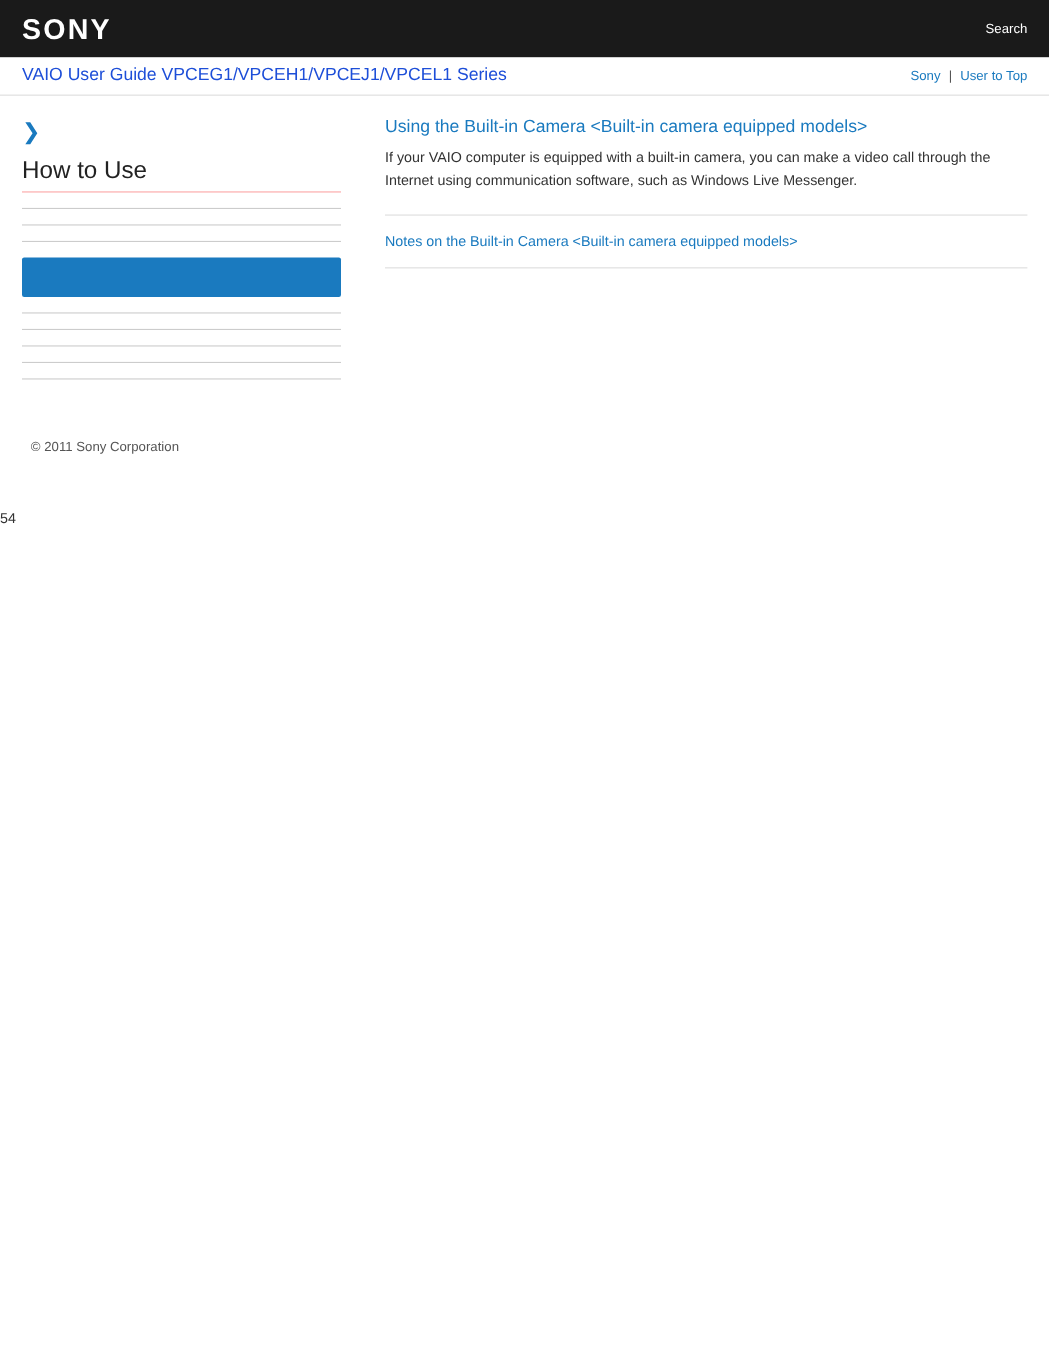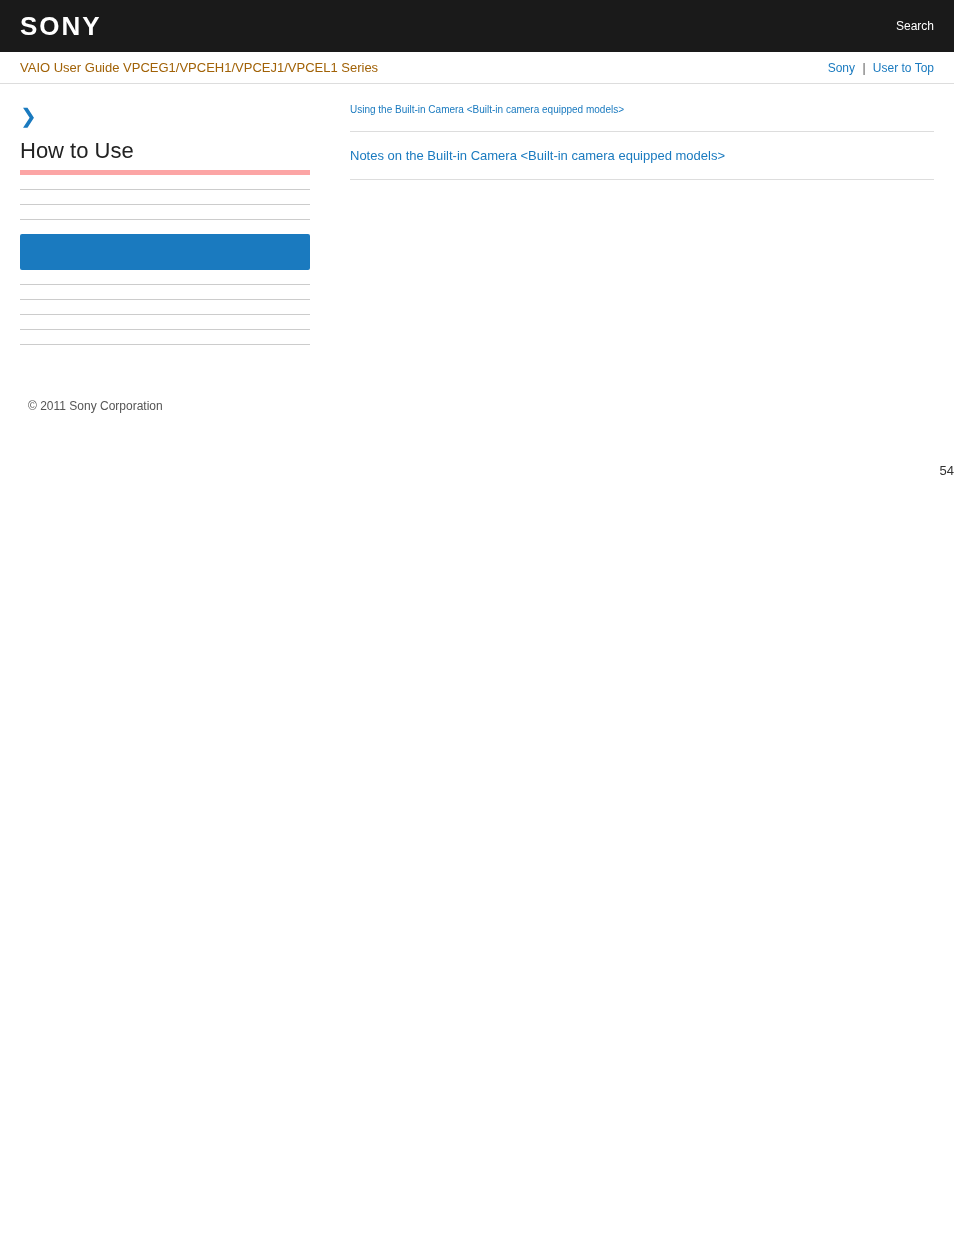--- a/index.html
+++ b/index.html
@@ -46,22 +46,22 @@
     
     .breadcrumb-bar {
       border-bottom: 1px solid #ddd;
       padding: 8px 20px;
       display: flex;
       align-items: center;
       justify-content: space-between;
     }
 
     .breadcrumb-title {
-      font-size: 13px;
-      color: #a16207;
+      font-size: 16px;
+      color: #1d4ed8;
     }
 
     .breadcrumb-links {
       font-size: 12px;
     }
 
     .breadcrumb-links a {
       color: #1a7abf;
       text-decoration: none;
     }
@@ -91,21 +91,21 @@
       margin-bottom: 10px;
       display: block;
     }
 
     .sidebar-heading {
       font-size: 22px;
       font-weight: normal;
       color: #222;
       margin-bottom: 10px;
       padding-bottom: 6px;
-      border-bottom: 5px solid #fca5a5;
+      border-bottom: 1px solid #fca5a5;
     }
 
     .sidebar-line {
       border: none;
       border-top: 1px solid #ccc;
       margin: 14px 0;
     }
 
     .sidebar-highlight {
       background: #1a7abf;
@@ -117,21 +117,21 @@
     
     .content {
       flex: 1;
       padding-left: 20px;
       border-left: none;
     }
 
     .content-link-title {
       color: #1a7abf;
       text-decoration: none;
-      font-size: 10px;
+      font-size: 16px;
       display: block;
       margin-bottom: 8px;
     }
 
     .content-description {
       font-size: 13px;
       color: #333;
       line-height: 1.6;
       margin-bottom: 20px;
     }
@@ -152,21 +152,21 @@
 
     
     .footer-copyright {
       padding: 20px 20px 10px 28px;
       font-size: 12px;
       color: #555;
     }
 
     
     .page-number {
-      text-align: right;
+      text-align: left;
       font-size: 13px;
       color: #333;
       margin-top: 40px;
       padding-bottom: 20px;
     }
   </style>
 </head>
 <body>
 
 <div class="header">
@@ -197,20 +197,21 @@
 
     <hr class="sidebar-line">
     <hr class="sidebar-line">
     <hr class="sidebar-line">
     <hr class="sidebar-line">
     <hr class="sidebar-line">
   </div>
 
   <div class="content">
     <a class="content-link-title" href="#">Using the Built-in Camera &lt;Built-in camera equipped models&gt;</a>
+    <p class="content-description">If your VAIO computer is equipped with a built-in camera, you can make a video call through the Internet using communication software, such as Windows Live Messenger.</p>
 
     <hr class="content-divider">
 
     <a class="content-link-secondary" href="#">Notes on the Built-in Camera &lt;Built-in camera equipped models&gt;</a>
     <hr class="content-divider">
   </div>
 
 </div>
 
 <div class="footer-copyright">

